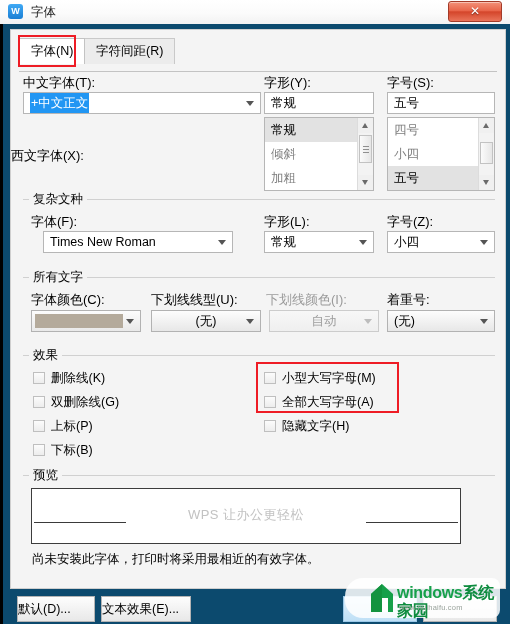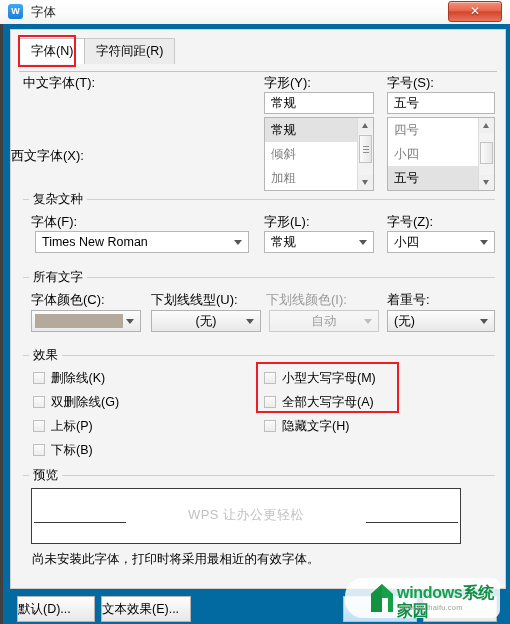--- a/index.html
+++ b/index.html
@@ -23,22 +23,22 @@
   .close-btn{position:absolute;right:8px;top:1px;width:52px;height:19px;border-radius:3px;
     border:1px solid #a33a28;
     background:linear-gradient(to bottom,#ef7c63 0%,#e35b3f 45%,#d03f22 50%,#e7apple 100%);
     background:linear-gradient(to bottom,#f39179 0%,#e8654a 46%,#d4452a 52%,#e9745a 100%);
     box-shadow:inset 0 1px 0 rgba(255,255,255,.45);
     cursor:pointer;}
   .close-btn .x{display:block;text-align:center;line-height:19px;color:#fff;font-size:12px;font-weight:bold;
     text-shadow:0 1px 1px rgba(0,0,0,.45);}
 
   
-  .body{position:absolute;left:0;top:24px;width:510px;height:600px;background:#0369a1;
-    border-left:3px solid #404040;box-sizing:border-box;}
+  .body{position:absolute;left:0;top:24px;width:510px;height:600px;background:#0c4a6e;
+    border-left:3px solid #000000;box-sizing:border-box;}
   .panel{position:absolute;left:7px;top:5px;width:496px;height:560px;background:#f4f4f4;
     border:1px solid #cfcfcf;box-sizing:border-box;}
 
   
   .tabstrip{position:absolute;left:8px;top:8px;width:478px;height:26px;}
   .tab{position:absolute;top:0;height:26px;box-sizing:border-box;
     border:1px solid #c3c3c3;background:#ffffff;border-bottom:none;
     font-size:12.5px;line-height:25px;padding:0 11px;cursor:pointer;color:#000;}
   .tab.first{left:0;}
   .tab.second{left:65px;background:#ececec;border-color:#c9c9c9;}
@@ -136,20 +136,24 @@
   <div class="body">
     <div class="panel">
 
       <div class="tabstrip">
         <div class="tab first">字体(N)</div>
         <div class="tab second">字符间距(R)</div>
         <div class="tab-underline"></div>
       </div>
 
       <div class="lbl" style="left:12px;top:46px;">中文字体(T):</div>
+      <div class="combo" style="left:12px;top:62px;width:238px;">
+        <span class="val sel" style="background: rgb(33, 150, 243);">+中文正文</span>
+        <span class="arrow"></span>
+      </div>
 
       <div class="lbl" style="left:0;top:111px;margin-top:8px;">西文字体(X):</div>
 
       <div class="lbl" style="left:253px;top:46px;">字形(Y):</div>
       <div class="combo" style="left:253px;top:62px;width:110px;">
         <span class="val">常规</span>
       </div>
       <div class="listbox" style="left:253px;top:87px;width:110px;height:74px;">
         <div class="item sel">常规</div>
         <div class="item">倾斜</div>
@@ -184,21 +188,21 @@
               <i></i>
             </div>
         </div>
       </div>
 
       <div class="group" style="left:12px;top:162px;width:472px;height:62px;">
         <div class="gline"></div>
         <div class="gcap">复杂文种</div>
       </div>
       <div class="lbl" style="left:20px;top:185px;">字体(F):</div>
-      <div class="combo" style="left:24px;top:201px;width:214px;">
+      <div class="combo" style="left:32px;top:201px;width:190px;">
         <span class="val">Times New Roman</span>
         <span class="arrow"></span>
       </div>
       <div class="lbl" style="left:253px;top:185px;">字形(L):</div>
       <div class="combo" style="left:253px;top:201px;width:110px;">
         <span class="val">常规</span>
         <span class="arrow"></span>
       </div>
       <div class="lbl" style="left:376px;top:185px;">字号(Z):</div>
       <div class="combo" style="left:376px;top:201px;width:108px;">

